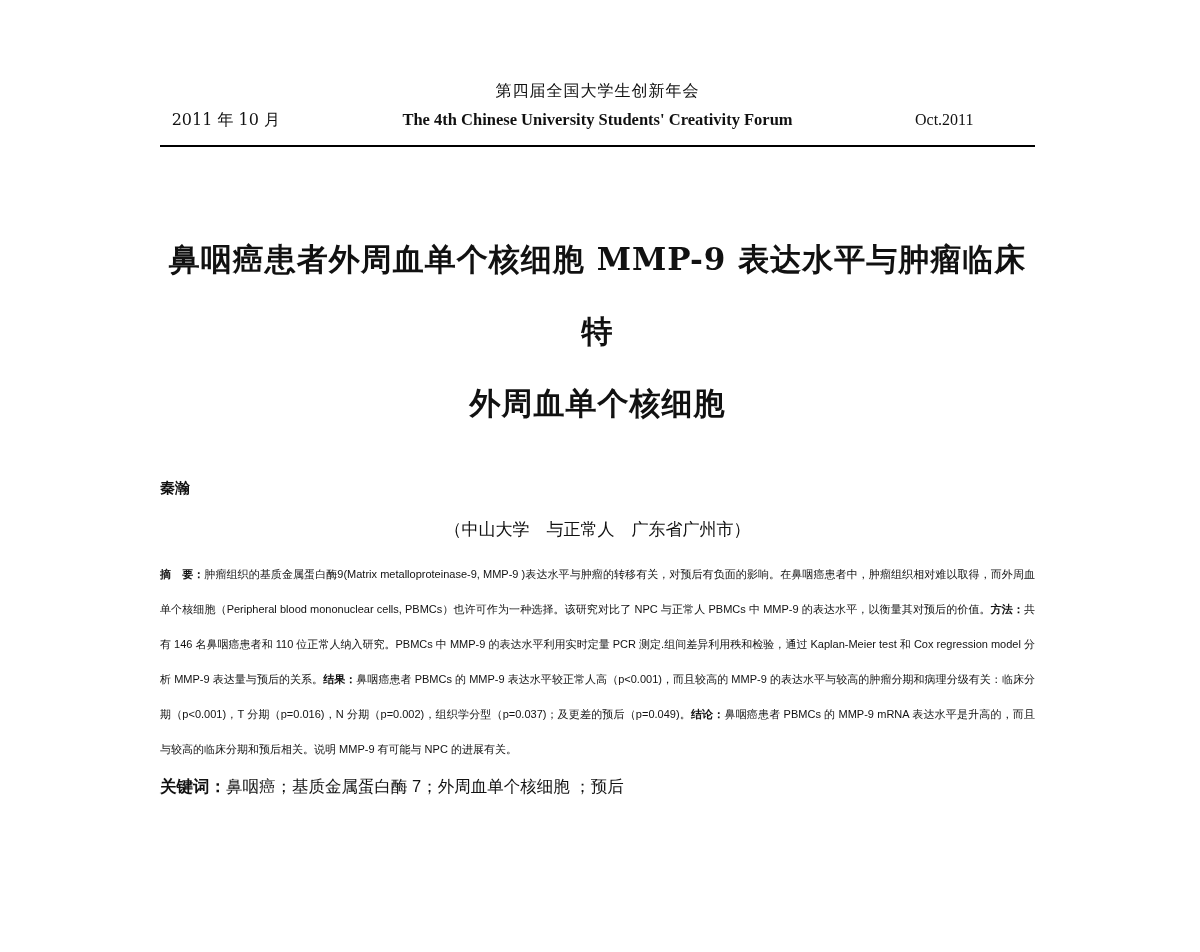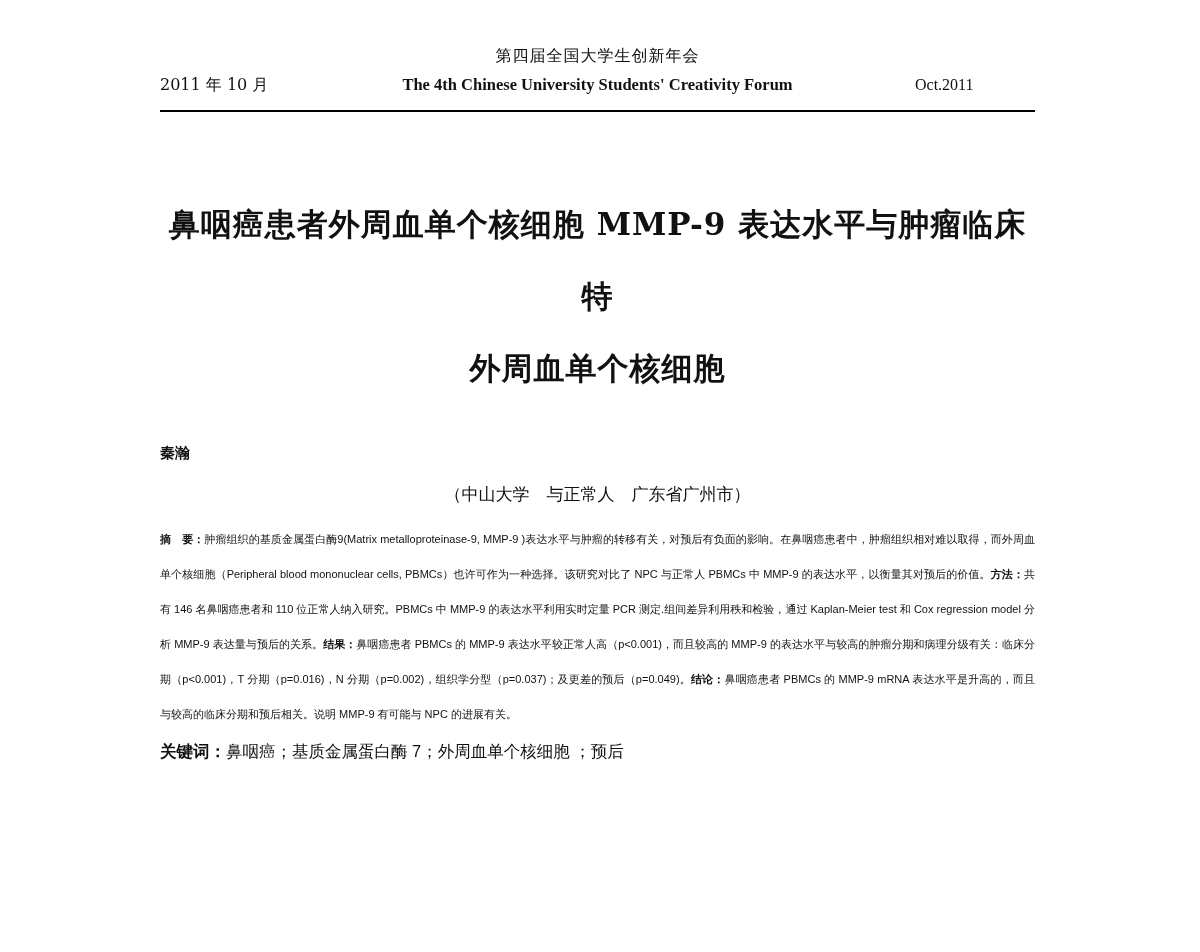--- a/index.html
+++ b/index.html
@@ -7,20 +7,21 @@
   body {
     font-family: "Liberation Sans", "DejaVu Sans", sans-serif;
     color: #111111;
   }
   .page {
     position: relative;
     width: 1200px;
     height: 828px;
     background: #ffffff;
     overflow: hidden;
+    margin-top: 35px;
   }
   .content {
     position: absolute;
     left: 160px;
     top: 0;
     width: 875px;
   }
 
   
   .header { padding-top: 46px; }
@@ -33,21 +34,21 @@
   .header-line2 {
     margin-top: 8px;
     display: flex;
     align-items: baseline;
     justify-content: space-between;
     font-size: 16px;
   }
   .header-date-cn {
     font-family: "DejaVu Serif", "Liberation Serif", serif;
     min-width: 120px;
-    text-align: left;
+    text-align: right;
   }
   .header-conf-en {
     font-family: "Liberation Serif", "DejaVu Serif", serif;
     font-weight: bold;
     font-size: 16.5px;
     text-align: center;
     flex: 1;
   }
   .header-date-en {
     font-family: "Liberation Serif", "DejaVu Serif", serif;

